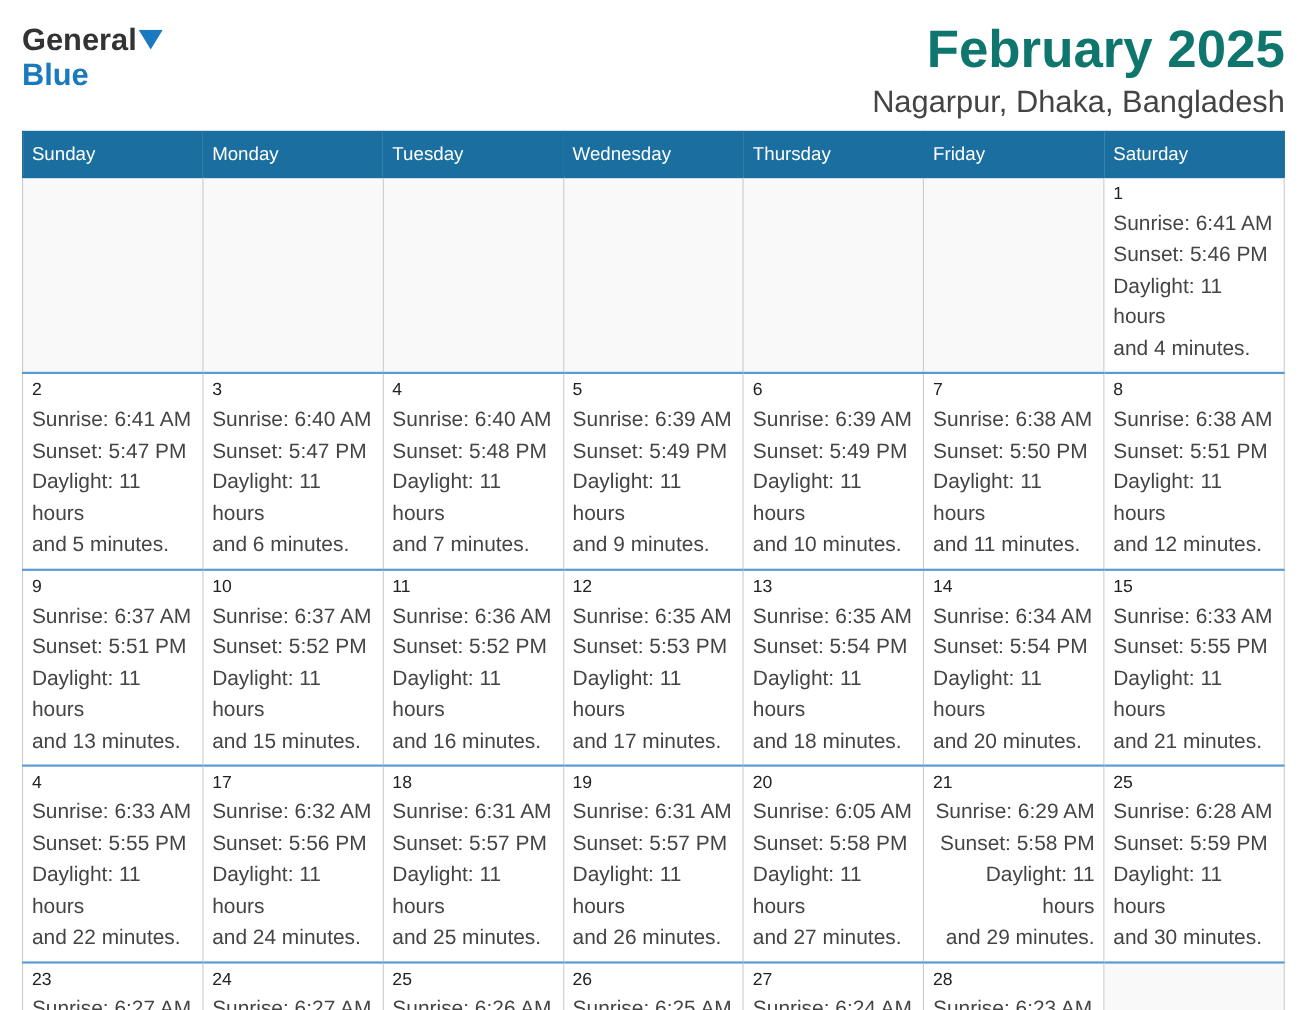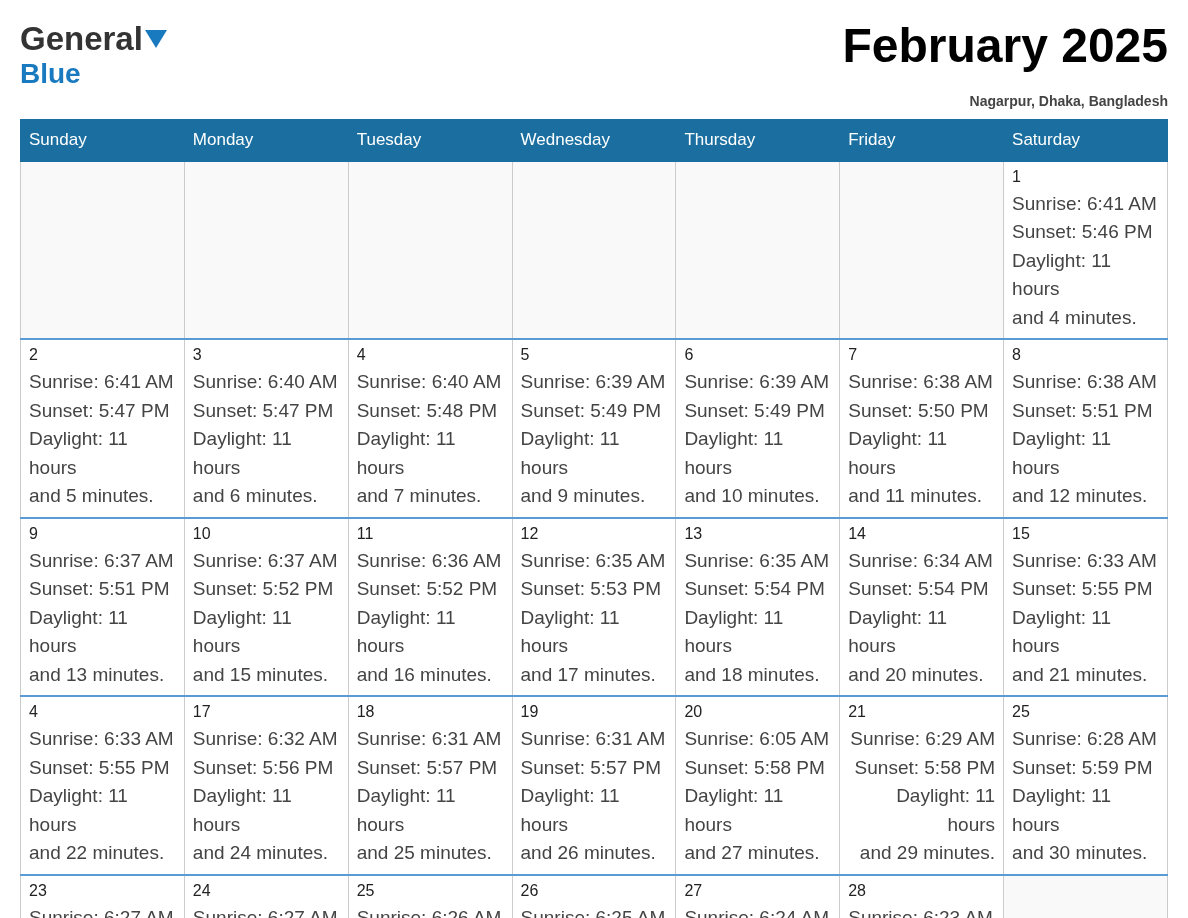--- a/index.html
+++ b/index.html
@@ -10,21 +10,21 @@
       min-height: 918px;
       padding: 20px;
     }
     .header {
       display: flex;
       justify-content: space-between;
       align-items: flex-start;
       margin-bottom: 10px;
     }
     .logo-text-general {
-      font-size: 33px;
+      font-size: 28px;
       font-weight: bold;
       color: #333;
     }
     .logo-text-blue {
       font-size: 28px;
       font-weight: bold;
       color: #1a7abf;
       margin-top: 20px;
     }
     .logo-wrapper {
@@ -34,28 +34,27 @@
     .logo-top {
       display: flex;
       align-items: center;
     }
     .title-section {
       text-align: right;
     }
     .month-title {
       font-size: 48px;
       font-weight: bold;
-      color: #000000;
+      color: #0f766e;
       line-height: 1.1;
     }
     .location {
-      font-size: 14px;
+      font-size: 28px;
       color: #444;
-      margin-top: 20px;
-      font-weight: bold;
+      margin-top: 4px;
     }
     .calendar {
       width: 100%;
       border-collapse: collapse;
       margin-top: 10px;
       padding-left: 11px;
     }
     .calendar th {
       background-color: #1a6fa0;
       color: white;

